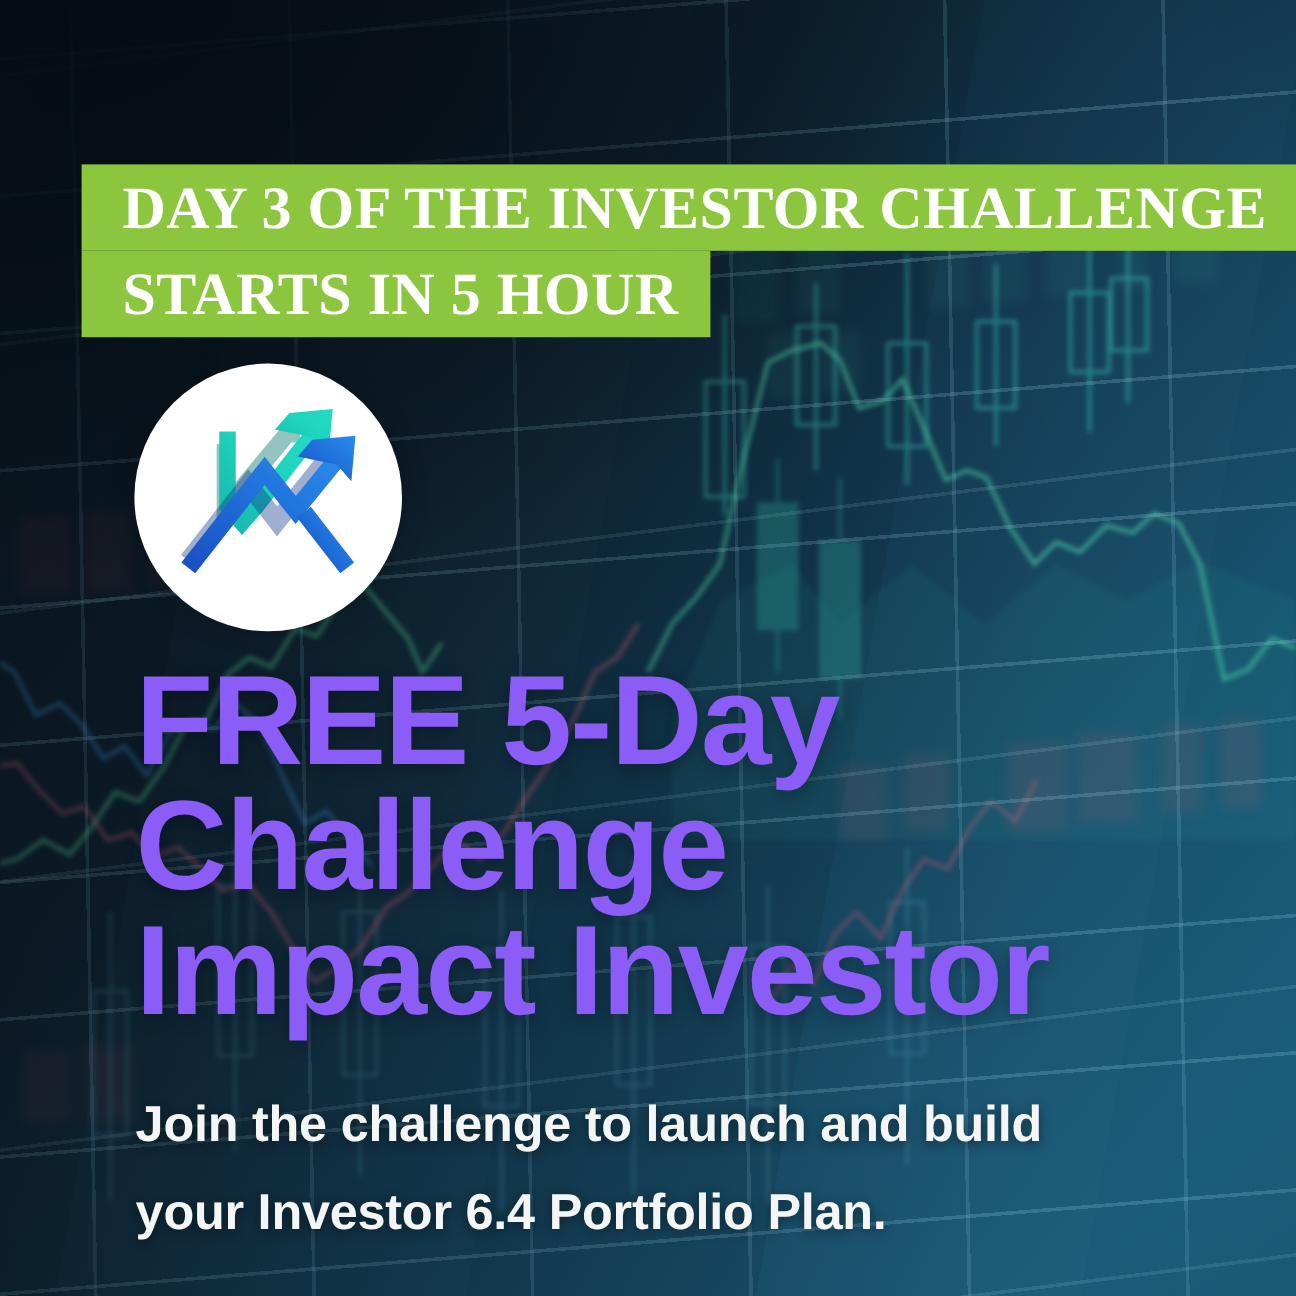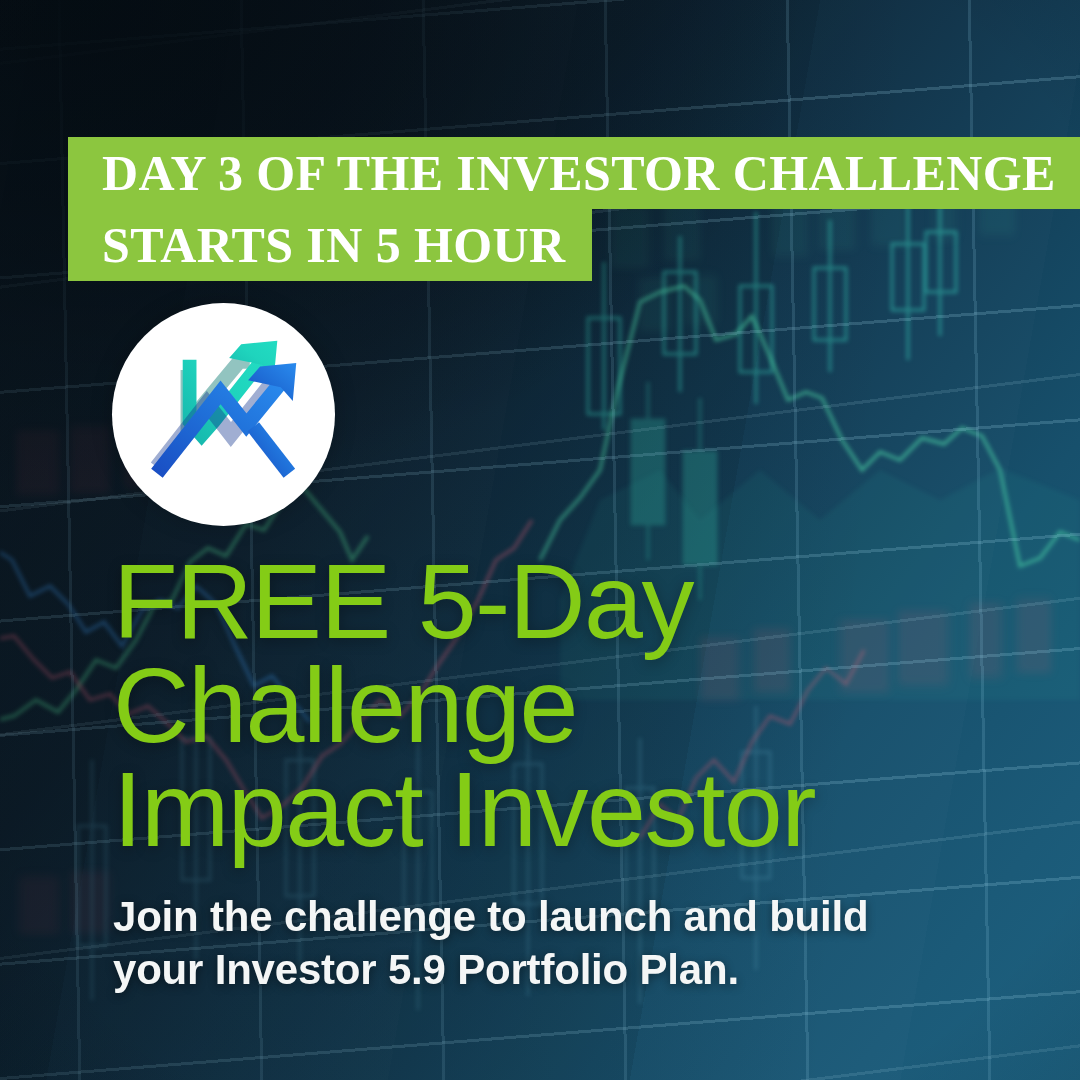--- a/index.html
+++ b/index.html
@@ -161,42 +161,42 @@
     top: 24px;
     width: 172px;
     height: 172px;
   }
 
   
   .headline {
     position: absolute;
     left: 113px;
     top: 549px;
-    color: #84cc16;
+    color: #8b5cf6;
     font-size: 106px;
-    font-weight: normal;
+    font-weight: bold;
     line-height: 104px;
     letter-spacing: -1.5px;
     text-shadow: 0 3px 14px rgba(0,0,0,0.30);
   }
   .headline-line { white-space: nowrap; }
 
   
   .subtitle {
     position: absolute;
     left: 113px;
     top: 890px;
     color: #f4f6f6;
     font-size: 42px;
     font-weight: bold;
     line-height: 53px;
     letter-spacing: -0.2px;
     text-shadow: 0 2px 10px rgba(0,0,0,0.45);
   }
-  .subtitle-line { white-space: nowrap; }
+  .subtitle-line { white-space: nowrap; margin-top: 20px; }
 </style>
 </head>
 <body>
 
 <div id="stage">
 
   <div class="bg-base"></div>
   <div class="bg-panels"></div>
 
   <svg class="bg-chart-svg soft" viewBox="0 0 1080 1080" width="1080" height="1080" preserveAspectRatio="none">
@@ -350,16 +350,16 @@
   </div>
 
   <div class="headline">
     <div class="headline-line">FREE 5-Day</div>
     <div class="headline-line">Challenge</div>
     <div class="headline-line">Impact Investor</div>
   </div>
 
   <div class="subtitle">
     <div class="subtitle-line">Join the challenge to launch and build</div>
-    <div class="subtitle-line">your Investor 5.9 Portfolio Plan.</div>
+    <div class="subtitle-line">your Investor 6.4 Portfolio Plan.</div>
   </div>
 
 </div>
 
 </body></html>

